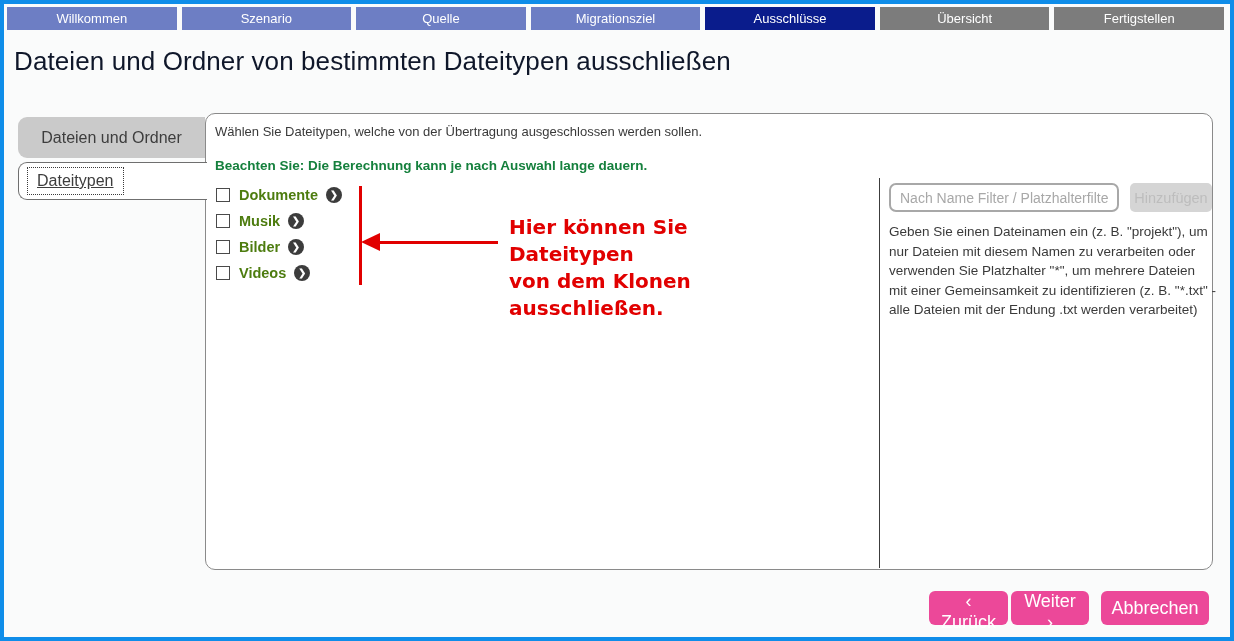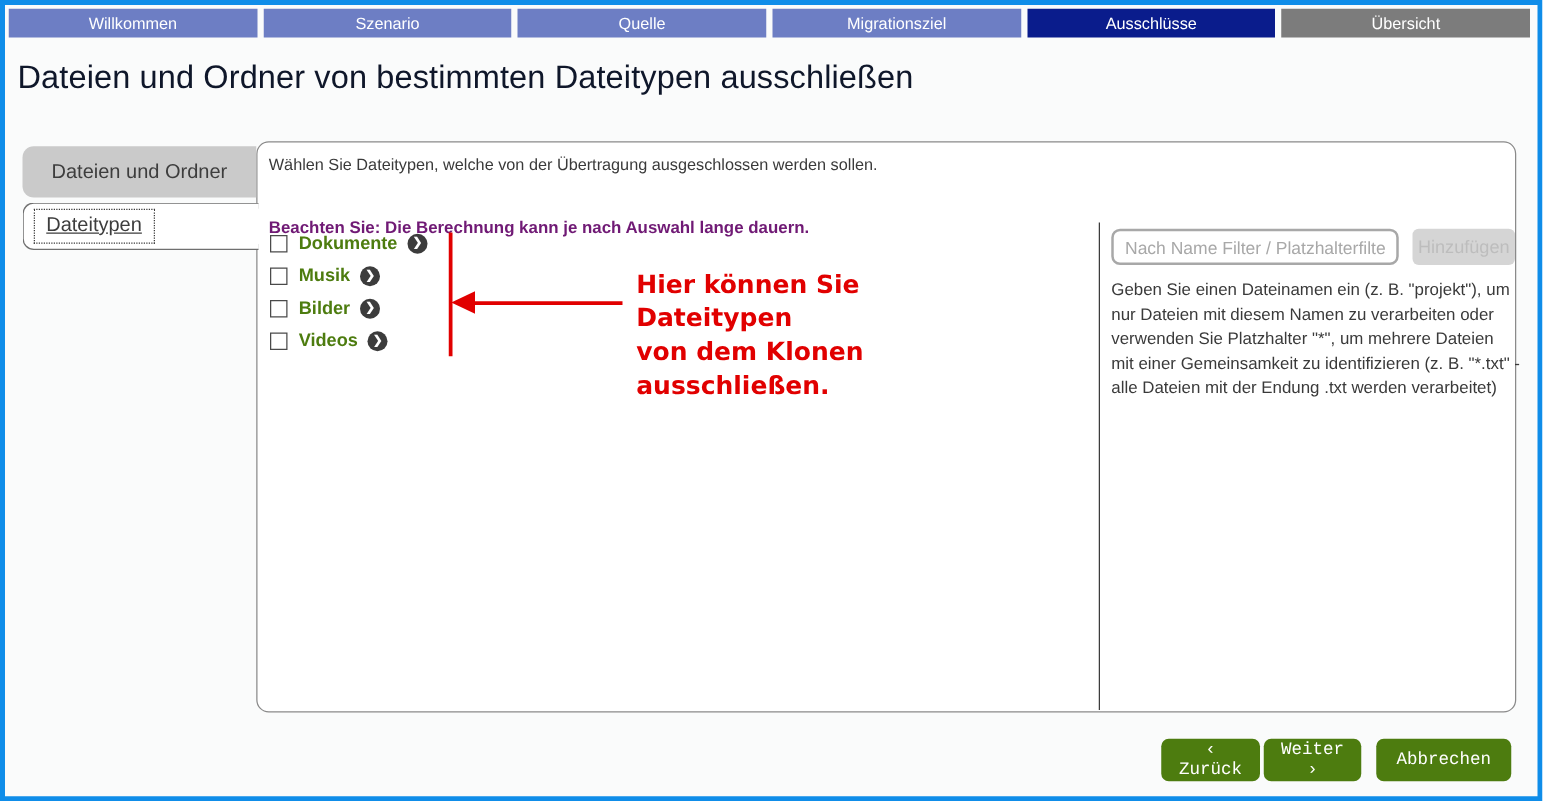--- a/index.html
+++ b/index.html
@@ -47,21 +47,21 @@
   }
   .side-tab-active{
     left:14px; top:158px; width:189px; height:38px; background:#ffffff;
     border:1px solid #6f6f6f; border-right:none; border-radius:9px 0 0 9px;
     z-index:2; padding-left:9px;text-decoration:underline;
   }
   .focus-dotted{ outline:1px dotted #3a3a3a; padding:4px 9px; }
 
   
   .intro{ position:absolute; left:9px; top:10px; font-size:13px; color:#3a3a3a; }
-  .notice{ position:absolute; left:9px; top:44px; font-size:13.5px; font-weight:700; color:#701a75;margin-top:16px; }
+  .notice{ position:absolute; left:9px; top:44px; font-size:13.5px; font-weight:700; color:#15803d; }
 
   
   .filetype-list{ position:absolute; left:10px; top:68px; }
   .ft-row{ height:26px; display:flex; align-items:center; cursor:default; }
   .cb{
     width:14px; height:14px; background:#ffffff; border:1px solid #4a4a4a;
     display:inline-block; cursor:pointer;
   }
   .ft-label{ margin-left:9px; font-size:14.5px; font-weight:700; color:#4d7c0f; }
   .chev{
@@ -100,39 +100,40 @@
     font-size:14.5px; font-family:"Liberation Sans", sans-serif;
   }
   .help{
     position:absolute; left:683px; top:108px; width:327px;
     font-size:13.5px; line-height:19.5px; color:#3a3a3a;
   }
 
   
   .nav-btn{
     position:absolute; top:587px; height:34px; border:none; border-radius:6px;
-    background:#4d7c0f; color:#ffffff; font-size:14px; cursor:pointer;
-    font-family:Liberation Mono, monospace; padding:0 10px;
+    background:#ec4899; color:#ffffff; font-size:18px; cursor:pointer;
+    font-family:Liberation Sans, sans-serif; padding:0 10px;
   }
   .nav-btn.back{ left:925px; width:79px; }
   .nav-btn.next{ left:1007px; width:78px;text-align:center; }
   .nav-btn.cancel{ left:1097px; width:108px; }
 </style>
 </head>
 <body>
 
 <div class="page">
 
   <div class="wizard-tabs">
       <div class="wtab done">Willkommen</div>
       <div class="wtab done">Szenario</div>
       <div class="wtab done">Quelle</div>
       <div class="wtab done">Migrationsziel</div>
       <div class="wtab active">Ausschlüsse</div>
       <div class="wtab future">Übersicht</div>
+      <div class="wtab future">Fertigstellen</div>
     </div>
 
   <h1 class="page-title">Dateien und Ordner von bestimmten Dateitypen ausschließen</h1>
 
   <div class="panel">
     <div class="intro">Wählen Sie Dateitypen, welche von der Übertragung ausgeschlossen werden sollen.</div>
     <div class="notice">Beachten Sie: Die Berechnung kann je nach Auswahl lange dauern.</div>
 
     <div class="filetype-list">
         <div class="ft-row">

